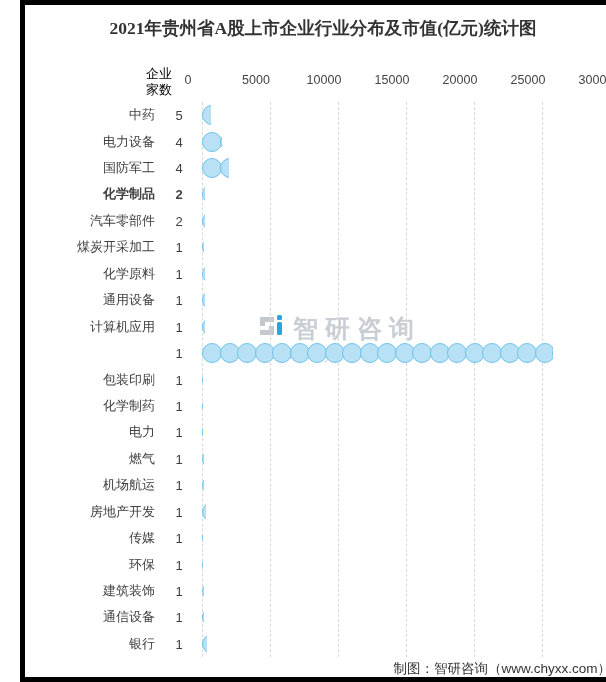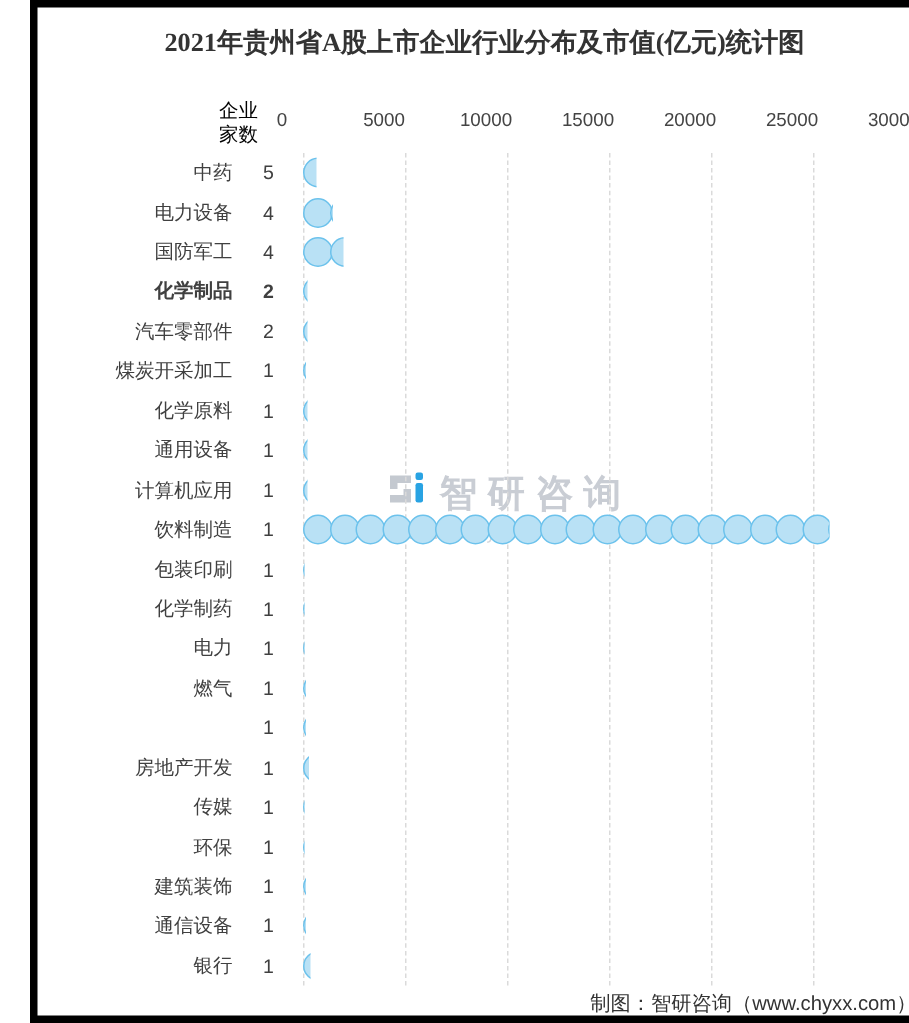--- a/index.html
+++ b/index.html
@@ -208,21 +208,20 @@
         </div>
       </div>
       <div class="row" style="top: 211.44px;">
         <div class="row-label">计算机应用</div>
         <div class="row-count">1</div>
         <div class="bar" style="width: 2.992px;">
           <div class="bubble" style="left: 0px;"></div>
         </div>
       </div>
       <div class="row" style="top: 237.87px;">
-        <div class="row-label">饮料制造</div>
         <div class="row-count">1</div>
         <div class="bar" style="width: 350.88px;">
           <div class="bubble" style="left: 0px;"></div>
           <div class="bubble" style="left: 17.5px;"></div>
           <div class="bubble" style="left: 35px;"></div>
           <div class="bubble" style="left: 52.5px;"></div>
           <div class="bubble" style="left: 70px;"></div>
           <div class="bubble" style="left: 87.5px;"></div>
           <div class="bubble" style="left: 105px;"></div>
           <div class="bubble" style="left: 122.5px;"></div>
@@ -263,20 +262,21 @@
         </div>
       </div>
       <div class="row" style="top: 343.59px;">
         <div class="row-label">燃气</div>
         <div class="row-count">1</div>
         <div class="bar" style="width: 2.04px;">
           <div class="bubble" style="left: 0px;"></div>
         </div>
       </div>
       <div class="row" style="top: 370.02px;">
+        <div class="row-label">机场航运</div>
         <div class="row-count">1</div>
         <div class="bar" style="width: 2.04px;">
           <div class="bubble" style="left: 0px;"></div>
         </div>
       </div>
       <div class="row" style="top: 396.45px;">
         <div class="row-label">房地产开发</div>
         <div class="row-count">1</div>
         <div class="bar" style="width: 3.808px;">
           <div class="bubble" style="left: 0px;"></div>

